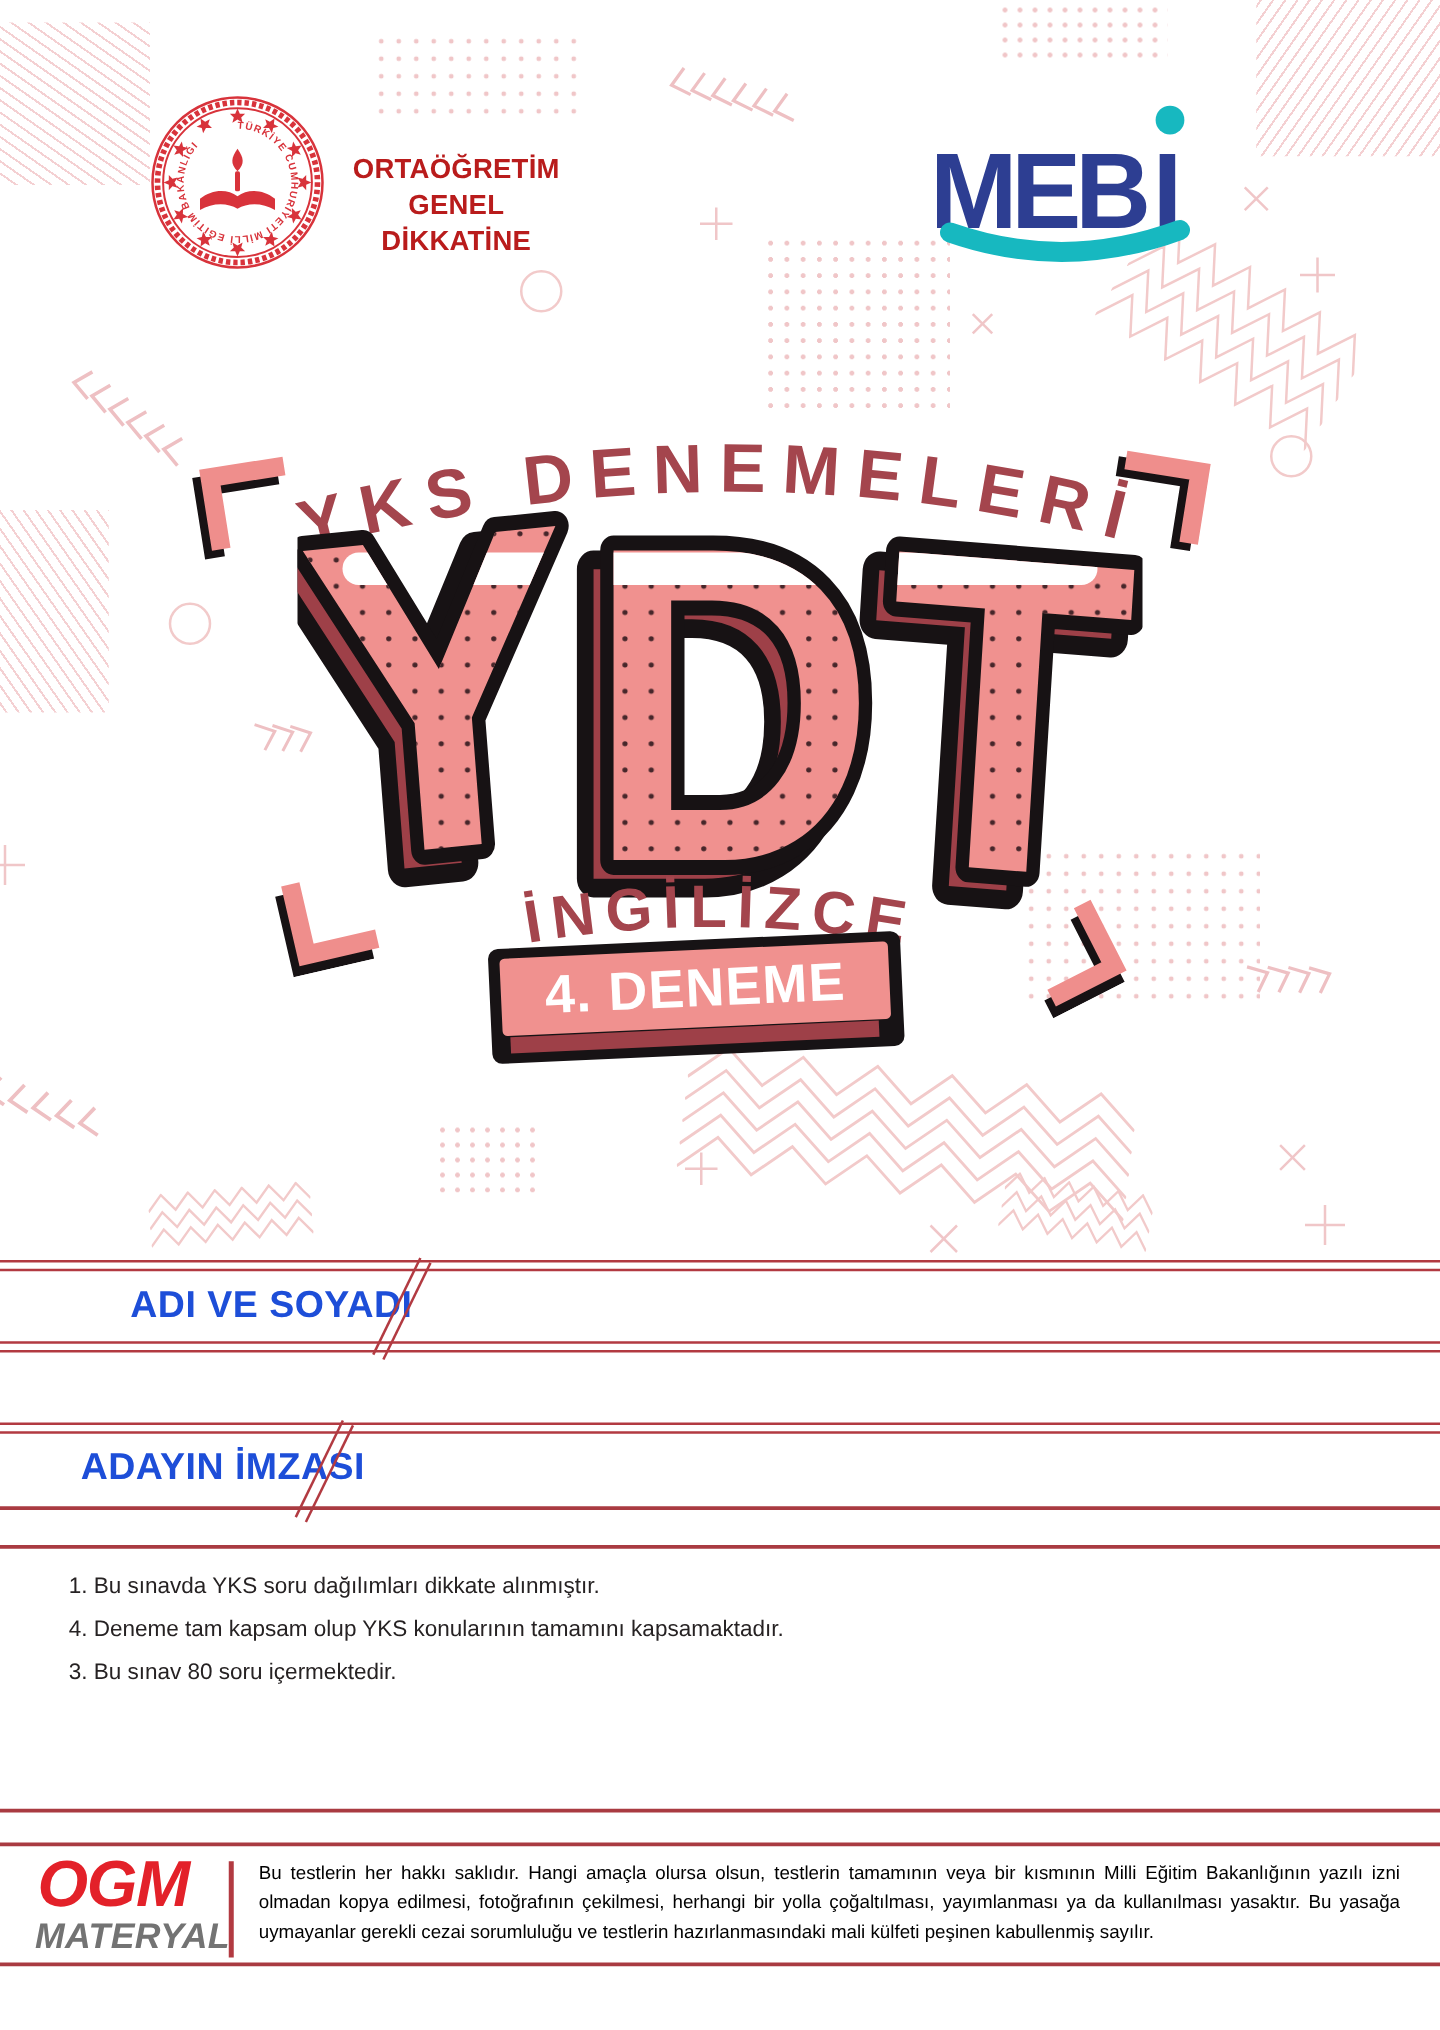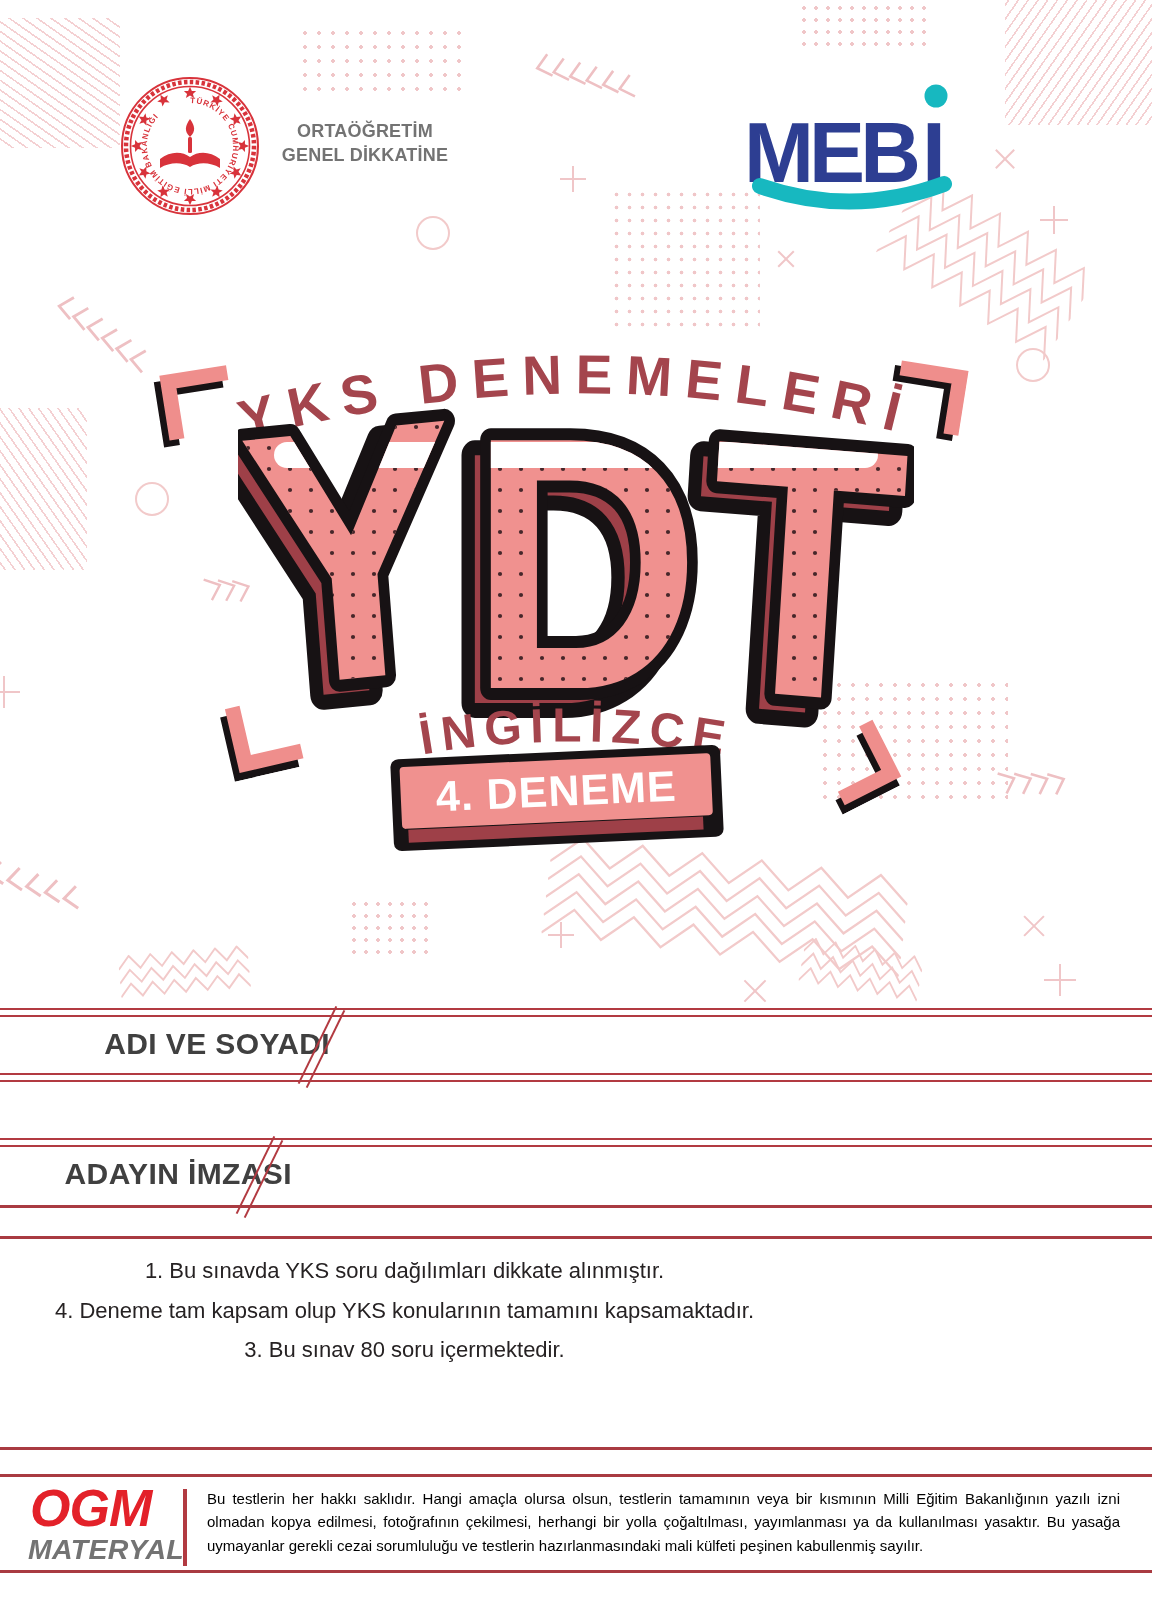--- a/index.html
+++ b/index.html
@@ -7,48 +7,48 @@
         font-family:"Liberation Sans",sans-serif;}
   
   .deco{position:absolute;pointer-events:none;}
   .dots{background-image:radial-gradient(circle,#f0c6c8 1.7px,transparent 2.1px);background-size:14px 14px;}
   .hatch{background:repeating-linear-gradient(var(--ang,55deg),#f4d0d2 0 1.6px,transparent 1.6px 8px);}
   .plusmark::before{content:"";position:absolute;left:0;right:0;top:50%;height:2.6px;margin-top:-1.3px;background:#f0c6c8;}
   .plusmark::after{content:"";position:absolute;top:0;bottom:0;left:50%;width:2.6px;margin-left:-1.3px;background:#f0c6c8;}
   .xmark{transform:rotate(45deg);}
   .ringmark{border:2.2px solid #f2caca;border-radius:50%;}
   
-  .org{position:absolute;left:268px;top:120px;width:194px;text-align:center;color:#737373;
-       font-weight:bold;font-size:18px;line-height:1.32;letter-spacing:.2px;}
+  .org{position:absolute;left:268px;top:120px;width:194px;text-align:center;color:#b91c1c;
+       font-weight:bold;font-size:22px;line-height:1.32;letter-spacing:.2px;}
   
   .arc-series text{font-weight:bold;font-size:55px;letter-spacing:13px;fill:#a4454d;}
   .arc-subject text{font-weight:bold;font-size:48px;letter-spacing:8px;fill:#a4454d;}
   
   .ydt text{font-weight:bold;font-size:360px;}
   
   .banner{position:absolute;left:392px;top:752px;width:330px;height:92px;background:#171315;
           border-radius:8px;transform:rotate(-2.6deg);}
   .banner-face{position:absolute;left:9px;right:10px;top:8px;bottom:22px;background:#f0918f;
           border-radius:4px;display:flex;align-items:center;justify-content:center;}
   .banner-shadow{position:absolute;left:15px;right:20px;bottom:8px;height:13px;background:#9e4048;}
   .banner-label{font-size:43px;font-weight:bold;color:#ffffff;letter-spacing:1px;white-space:nowrap;}
   
   .sep2{position:absolute;left:0;width:100%;height:9px;box-sizing:border-box;
         border-top:2.5px solid #b23a41;border-bottom:2.5px solid #b23a41;}
   .sep1{position:absolute;left:0;width:100%;height:2.5px;background:#a93b41;}
   .frow{position:absolute;left:0;width:100%;}
   .flabel{position:absolute;top:50%;transform:translateY(-52%);font-weight:bold;font-size:30px;
-        color:#404040;letter-spacing:.4px;white-space:nowrap;}
+        color:#1d4ed8;letter-spacing:.4px;white-space:nowrap;}
   .slash{position:absolute;width:11px;height:86px;box-sizing:border-box;top:-13px;
         border-left:2.4px solid #b23a41;border-right:2.4px solid #b23a41;transform:rotate(26deg);}
   .fvalue{position:absolute;top:3px;bottom:3px;right:6px;}
   
   .notice{position:absolute;left:55px;top:1258px;color:#262223;}
   .notice-h{font-size:22.5px;letter-spacing:.3px;margin:0 0 15px 0;}
-  .notice-item{font-size:22px;margin:0 0 13.5px 0;text-align:center;}
+  .notice-item{font-size:18px;margin:0 0 13.5px 0;}
   
   .ogm1{position:absolute;left:30px;top:1482px;font-style:italic;font-weight:bold;font-size:52px;
         color:#e32129;letter-spacing:-1px;line-height:1;}
   .ogm2{position:absolute;left:28px;top:1533px;font-style:italic;font-weight:bold;font-size:28.5px;
         color:#737373;letter-spacing:.3px;}
   .fdiv{position:absolute;left:183px;top:1489px;width:3.5px;height:77px;background:#b23a41;}
   .legal{position:absolute;left:207px;top:1487px;width:913px;font-size:15px;line-height:1.55;
         color:#000000;text-align:justify;}
 </style>
 </head>

